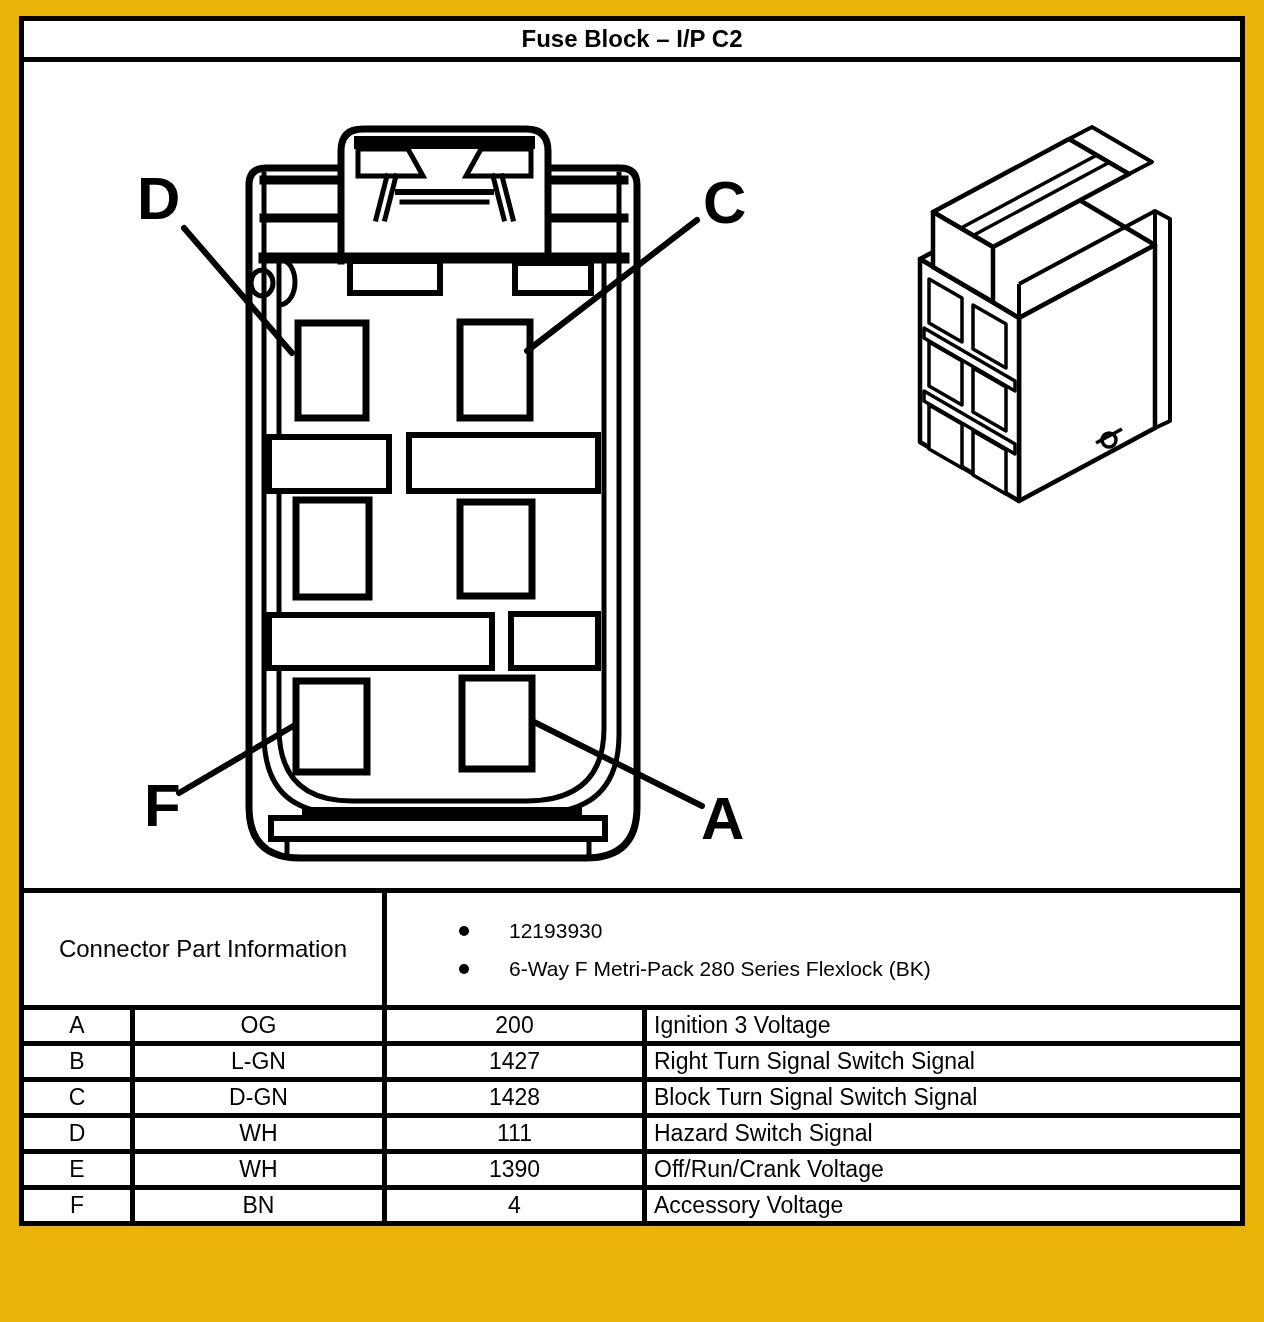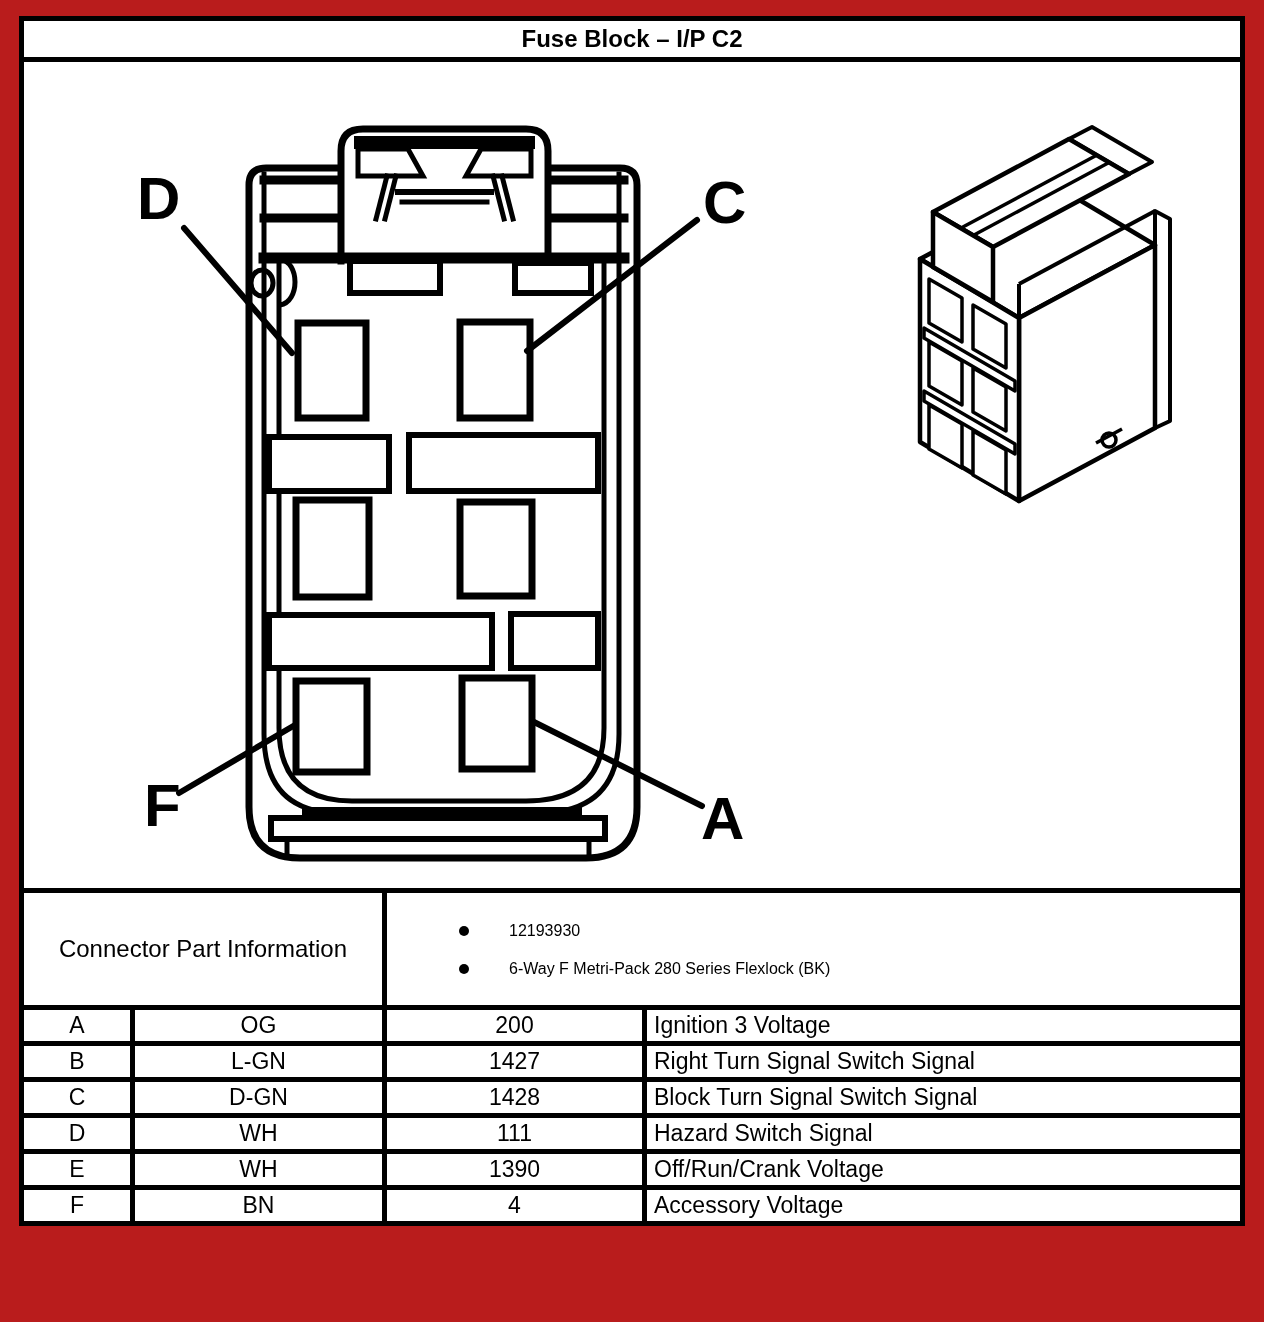--- a/index.html
+++ b/index.html
@@ -1,25 +1,25 @@
 <!DOCTYPE html>
 <html><head>
 <meta charset="utf-8">
 <style>
   html,body{margin:0;padding:0;background:#fff;}
   body{width:1264px;height:1322px;font-family:"Liberation Sans",sans-serif;color:#000;}
-  .page{position:relative;width:1264px;height:1322px;background:#b91c1c;overflow:hidden;}
+  .page{position:relative;width:1264px;height:1322px;background:#eab308;overflow:hidden;}
   table.doc{border-collapse:collapse;table-layout:fixed;width:1221px;margin:16px 0 0 19px;}
   table.doc td, table.doc th{border:5px solid #000;padding:0;background:#fff;}
   .title-cell{height:36px;text-align:center;vertical-align:middle;font-weight:bold;font-size:24px;}
   .diagram-cell{height:826px;vertical-align:top;padding:0;}
   .diagram-cell svg{display:block;}
   .info-label-cell{height:112px;text-align:center;vertical-align:middle;font-weight:normal;font-size:24px;}
   .info-bullets-cell{vertical-align:middle;}
-  ul.bullets{margin:0;padding:0 0 0 72px;list-style:none;font-size:16px;}
+  ul.bullets{margin:0;padding:0 0 0 72px;list-style:none;font-size:21px;}
   ul.bullets li{position:relative;padding-left:50px;margin:11px 0;line-height:27px;}
   ul.bullets li::before{content:"";position:absolute;left:0;top:9px;width:10px;height:10px;border-radius:50%;background:#000;}
   .head-row th{height:30px;font-size:24px;font-weight:bold;text-align:center;vertical-align:middle;}
   .data-row td{height:31px;font-size:23px;vertical-align:middle;}
   .c-center{text-align:center;}
   .c-left{text-align:left;padding-left:7px !important;}
   .pinletter{font-size:60px;font-weight:bold;font-family:"Liberation Sans",sans-serif;}
 </style>
 </head>
 <body>

